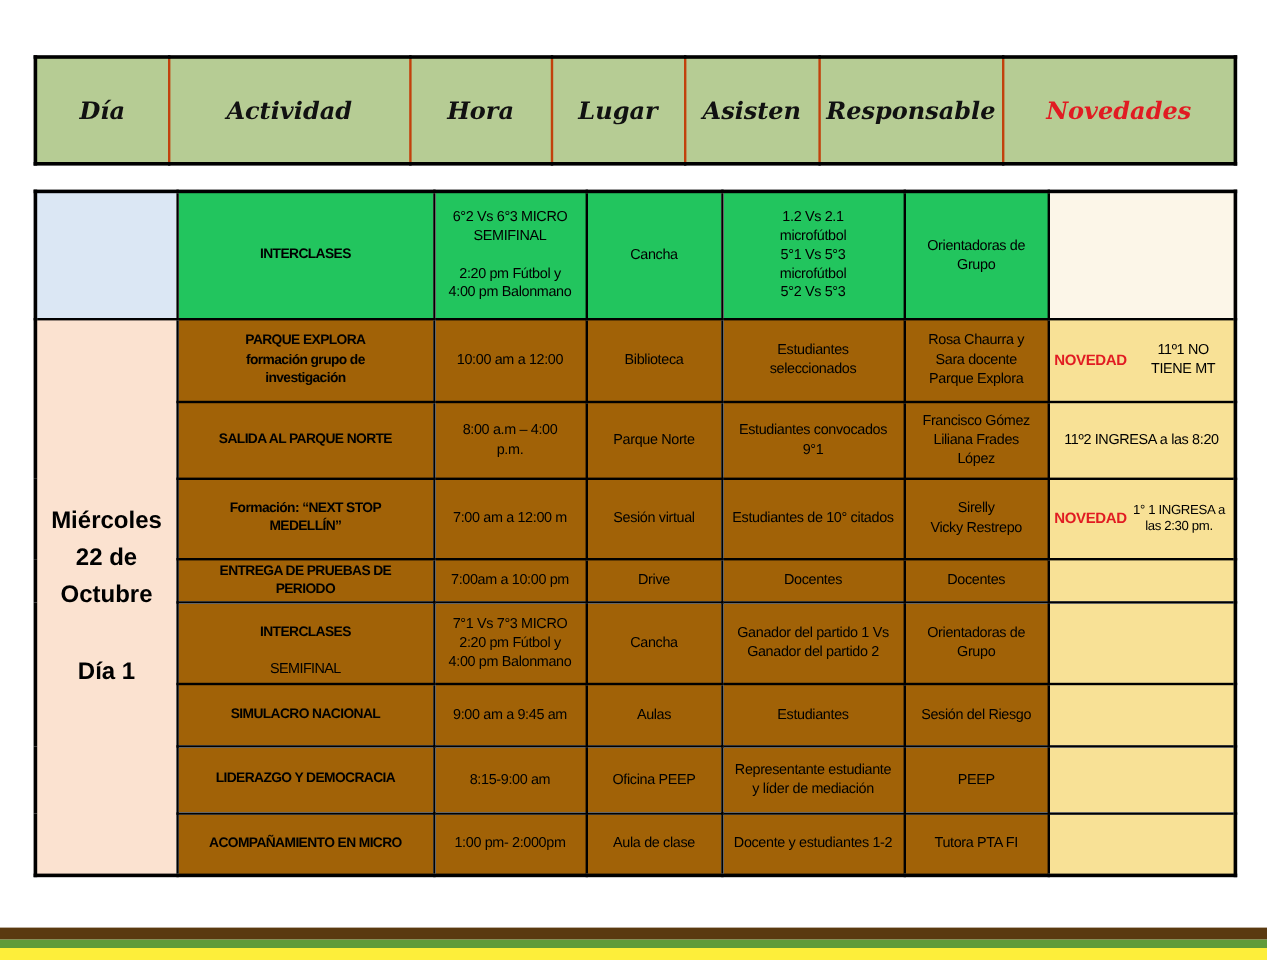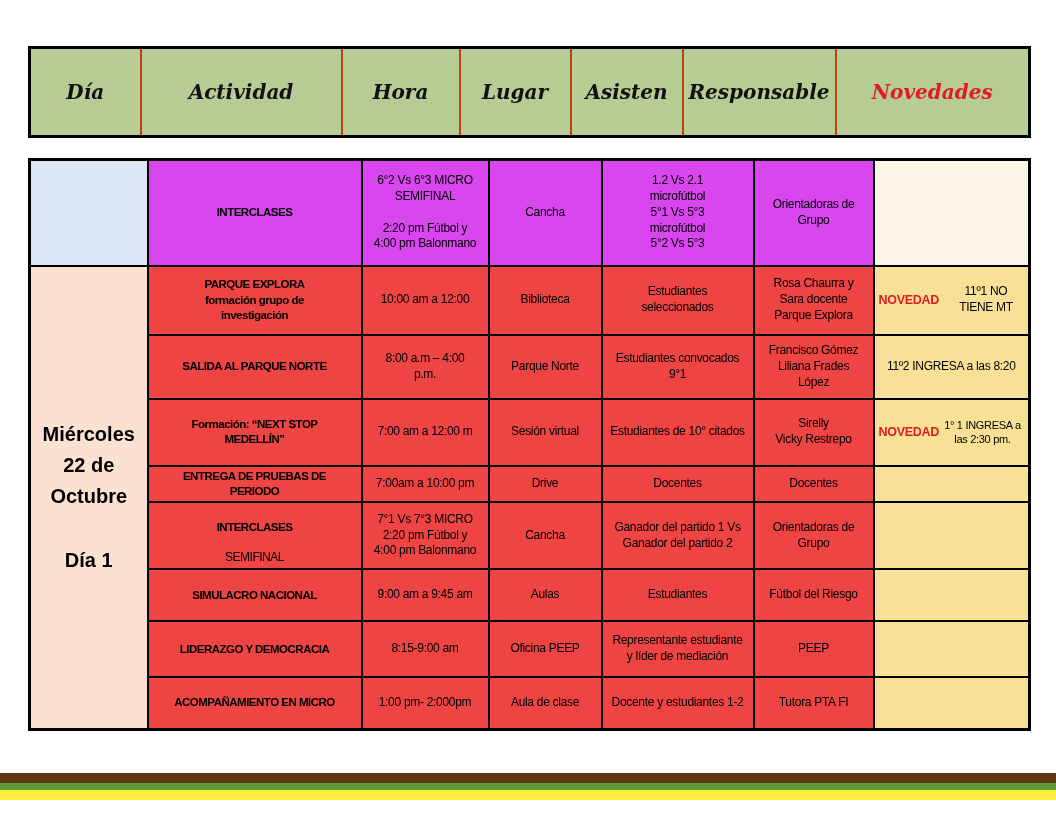--- a/index.html
+++ b/index.html
@@ -33,26 +33,26 @@
     text-align:center;vertical-align:middle;
     font-size:12px;letter-spacing:-0.3px;line-height:1.32;
     white-space:pre-line;padding:2px 4px;color:#000;
     overflow:hidden;
   }
   tr.r1{height:106px;} tr.r2{height:67px;} tr.r3{height:64px;}
   tr.r4{height:49px;} tr.r5{height:33px;} tr.r6{height:61px;}
   tr.r7{height:52px;} tr.r8{height:56px;} tr.r9{height:52px;}
 
   
-  .r1 td{background:#d946ef;}
+  .r1 td{background:#22c55e;}
   .r1 td.day-blue{background:#dbe7f4;}
   .r1 td.nov{background:#fcf6e8;}
 
   
-  .body-row td{background:#ef4444;}
+  .body-row td{background:#a16207;}
   .body-row td.nov{background:#f8e196;}
 
   
   td.day-peach{
     background:#fbe2d0;
     font-weight:bold;font-size:20px;letter-spacing:0;line-height:1.55;
   }
   .day-name{color:#000;}
   .day-num{color:#000000;margin-top:2px;font-weight:bold;}
 
@@ -208,21 +208,21 @@
       <td>Orientadoras de
 Grupo</td>
       <td class="nov"></td>
     </tr>
 
     <tr class="r7 body-row">
       <td class="act">SIMULACRO NACIONAL</td>
       <td>9:00 am a 9:45 am</td>
       <td>Aulas</td>
       <td>Estudiantes</td>
-      <td>Fútbol del Riesgo</td>
+      <td>Sesión del Riesgo</td>
       <td class="nov"></td>
     </tr>
 
     <tr class="r8 body-row">
       <td class="act">LIDERAZGO Y DEMOCRACIA</td>
       <td>8:15-9:00 am</td>
       <td>Oficina PEEP</td>
       <td class="sz11">Representante estudiante
 y líder de mediación</td>
       <td>PEEP</td>

